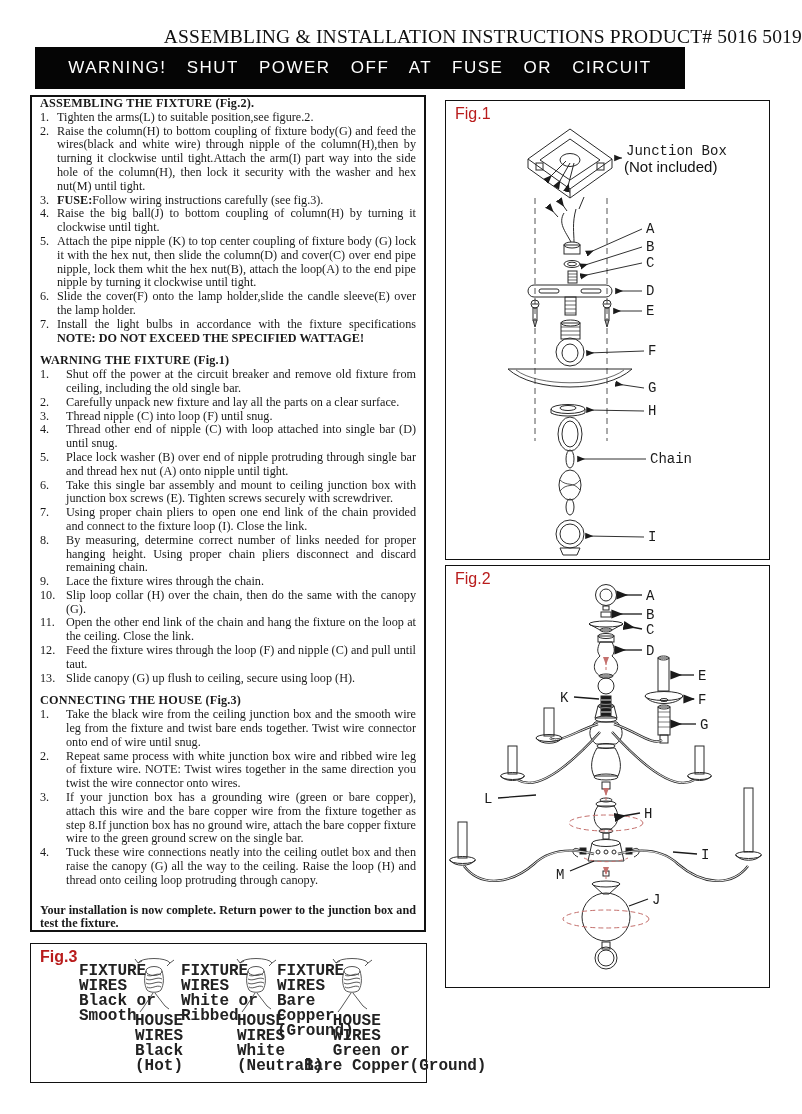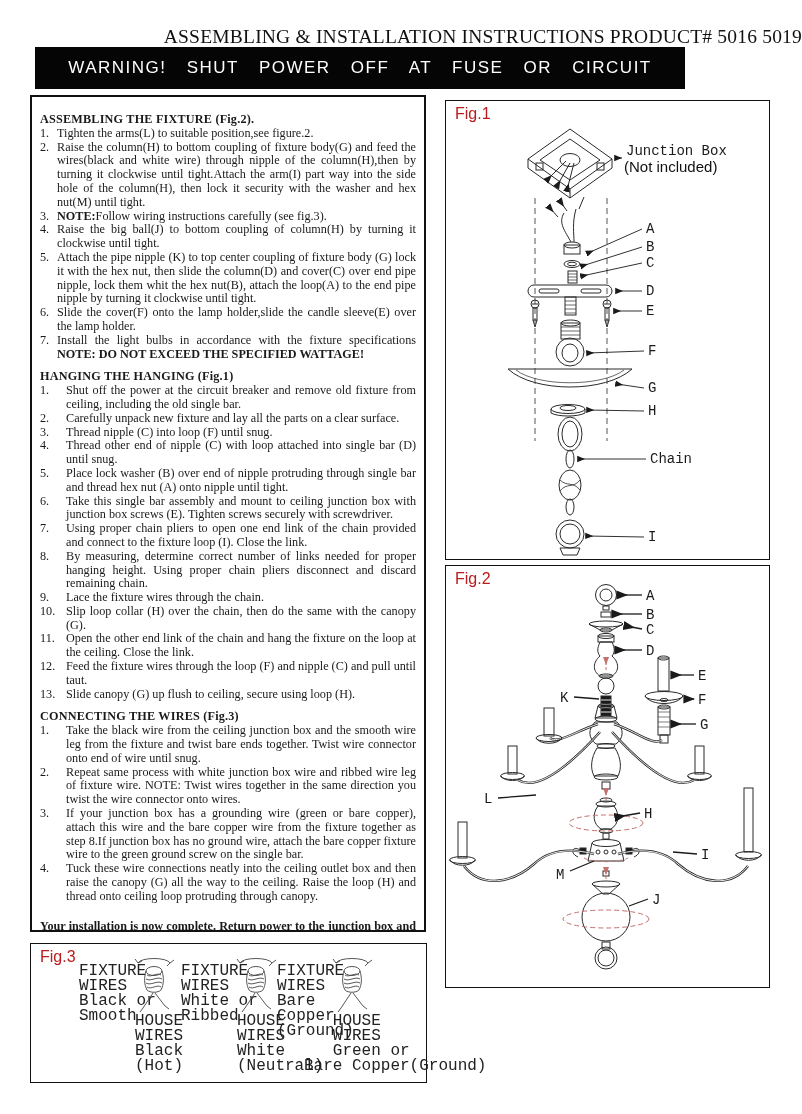--- a/index.html
+++ b/index.html
@@ -9,34 +9,34 @@
   
   #title{position:absolute;left:0;top:26px;width:802px;text-align:right;
          font-size:19.5px;letter-spacing:.2px;color:#111;}
   
   #banner{position:absolute;left:35px;top:47px;width:650px;height:42px;background:#050505;
           color:#ffffff;font-family:"Liberation Sans",sans-serif;font-weight:normal;
           font-size:17px;letter-spacing:1.5px;word-spacing:14px;text-align:center;
           line-height:42px;}
   
   #instr{position:absolute;left:30px;top:95px;width:396px;height:837px;border:2px solid #111;
-         padding:16px 8px 4px 8px;overflow:hidden;font-size:12.2px;line-height:13.8px;}
+         padding:0 8px 4px 8px;overflow:hidden;font-size:12.2px;line-height:13.8px;}
   .sec-head{font-weight:bold;letter-spacing:.2px;}
   .sec{margin-top:0px;}
   .sec + .sec{margin-top:9px;}
   .li{display:flex;}
   .li .num{flex:0 0 17px;}
   .sec.wide .li .num{flex:0 0 26px;}
   .li .txt{flex:1;text-align:justify;}
   #footer-note{margin-top:16px;font-weight:bold;text-align:justify;}
   
   .figpanel{position:absolute;border:1.5px solid #111;background:#fff;}
   #fig1{left:445px;top:100px;width:325px;height:460px;}
   #fig2{left:445px;top:565px;width:325px;height:423px;}
-  #fig3{left:30px;top:943px;width:397px;height:140px;}
+  #fig3{left:30px;top:943px;width:397px;height:140px;font-weight:bold;}
   .figlabel{position:absolute;left:9px;top:4px;font-family:"Liberation Sans",sans-serif;
             font-size:16px;color:#b91c1c;}
   .figsvg{position:absolute;left:0;top:0;}
   
   .wiregroup{position:absolute;top:10px;width:130px;height:125px;}
   .fixwires,.housewires{position:absolute;font-family:"Liberation Mono",monospace;
       font-size:16px;line-height:15px;white-space:pre;color:#222;}
   .fixwires{left:0;top:10px;}
   .housewires{left:56px;top:60px;}
   .conn-icon{position:absolute;left:52px;top:0;}
@@ -61,21 +61,21 @@
             <span class="txt"><b></b><span>Tighten the arms(L) to suitable position,see figure.2.</span><b></b></span>
           </div>
 
           <div class="li">
             <span class="num">2.</span>
             <span class="txt"><b></b><span>Raise the column(H) to bottom coupling of fixture body(G) and feed the wires(black and white wire) through nipple of the column(H),then by turning it clockwise until tight.Attach the arm(I) part way into the side hole of the column(H), then lock it security with the washer and hex nut(M) until tight.</span><b></b></span>
           </div>
 
           <div class="li">
             <span class="num">3.</span>
-            <span class="txt"><b>NOTE:</b><span>Follow wiring instructions carefully (see fig.3).</span><b></b></span>
+            <span class="txt"><b>FUSE:</b><span>Follow wiring instructions carefully (see fig.3).</span><b></b></span>
           </div>
 
           <div class="li">
             <span class="num">4.</span>
             <span class="txt"><b></b><span>Raise the big ball(J) to bottom coupling of column(H) by turning it clockwise until tight.</span><b></b></span>
           </div>
 
           <div class="li">
             <span class="num">5.</span>
             <span class="txt"><b></b><span>Attach the pipe nipple (K) to top center coupling of fixture body (G) lock it with the hex nut, then slide the column(D) and cover(C) over end pipe nipple, lock them whit the hex nut(B), attach the loop(A) to the end pipe nipple by turning it clockwise until tight.</span><b></b></span>
@@ -87,21 +87,21 @@
           </div>
 
           <div class="li">
             <span class="num">7.</span>
             <span class="txt"><b></b><span>Install the light bulbs in accordance with the fixture specifications </span><b>NOTE: DO NOT EXCEED THE SPECIFIED WATTAGE!</b></span>
           </div>
         </div>
     </div>
 
     <div class="sec wide">
-      <div class="sec-head">HANGING THE HANGING (Fig.1)</div>
+      <div class="sec-head">WARNING THE FIXTURE (Fig.1)</div>
       <div>
 
           <div class="li">
             <span class="num">1.</span>
             <span class="txt"><b></b><span>Shut off the power at the circuit breaker and remove old fixture from ceiling, including the old single bar.</span><b></b></span>
           </div>
 
           <div class="li">
             <span class="num">2.</span>
             <span class="txt"><b></b><span>Carefully unpack new fixture and lay all the parts on a clear surface.</span><b></b></span>
@@ -158,21 +158,21 @@
           </div>
 
           <div class="li">
             <span class="num">13.</span>
             <span class="txt"><b></b><span>Slide canopy (G) up flush to ceiling, secure using loop (H).</span><b></b></span>
           </div>
         </div>
     </div>
 
     <div class="sec wide">
-      <div class="sec-head">CONNECTING THE WIRES (Fig.3)</div>
+      <div class="sec-head">CONNECTING THE HOUSE (Fig.3)</div>
       <div>
 
           <div class="li">
             <span class="num">1.</span>
             <span class="txt"><b></b><span>Take the black wire from the ceiling junction box and the smooth wire leg from the fixture and twist bare ends together. Twist wire connector onto end of wire until snug.</span><b></b></span>
           </div>
 
           <div class="li">
             <span class="num">2.</span>
             <span class="txt"><b></b><span>Repeat same process with white junction box wire and ribbed wire leg of fixture wire. NOTE: Twist wires together in the same direction you twist the wire connector onto wires.</span><b></b></span>

